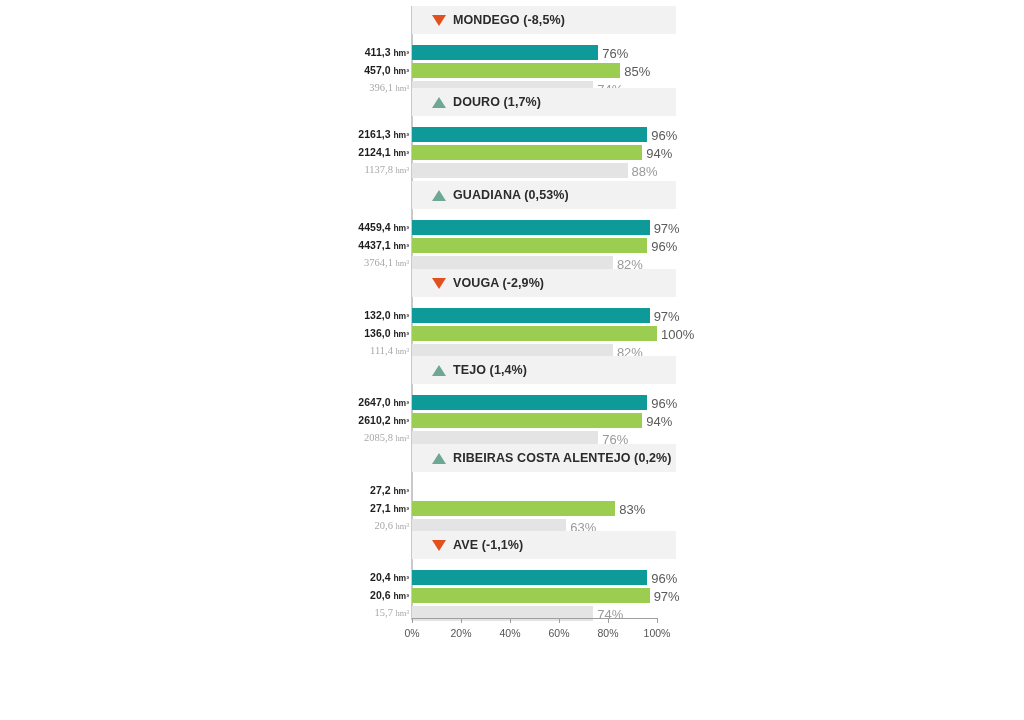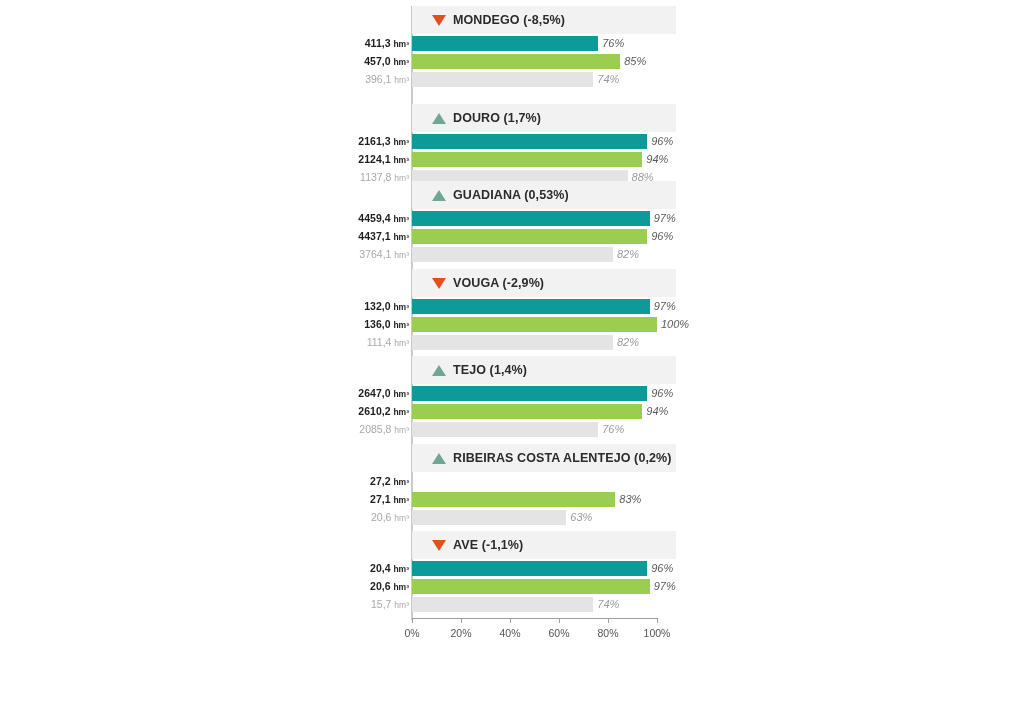--- a/index.html
+++ b/index.html
@@ -62,40 +62,41 @@
   }
   .group-title {
     font-size: 12.5px;
     font-weight: bold;
     color: #2b2b2b;
     letter-spacing: 0.1px;
   }
   
   .rows {
     position: relative;
-    margin-top: 2px;
+    margin-top: 11px;
   }
   .row {
     position: relative;
     height: 18px;
   }
   .vol {
     position: absolute;
     right: 267px;
     top: 1px;
     width: 120px;
     text-align: right;
     font-size: 10.5px;
     font-weight: bold;
     color: #1e1e1e;
     white-space: nowrap;
   }
   .vol.muted {
     color: #a8a8a8;
     font-weight: normal;
+    font-family: Liberation Serif, serif;
   }
   .vol .unit {
     font-size: 8.5px;
     font-weight: bold;
   }
   .vol.muted .unit { font-weight: normal; }
   .track {
     position: absolute;
     left: 72px;
     top: 0;
@@ -107,24 +108,23 @@
     left: 0;
     top: 0;
     height: 15px;
   }
   .bar.s0 { background: #0d9a98; }
   .bar.s1 { background: #9bcd51; }
   .bar.s2 { background: #e4e4e4; }
   .pct {
     position: absolute;
     top: 1px;
-    font-size: 11px;
+    font-size: 13px;
     color: #5a5a5a;
     white-space: nowrap;
-    font-style: italic;
   }
   .pct.muted { color: #9a9a9a; }
   
   #axis {
     position: absolute;
     left: 412px;
     top: 618px;
     width: 245px;
     height: 44px;
   }
@@ -217,21 +217,21 @@
           </div>
           <div class="row">
             <div class="vol muted"><span>396,1</span> <span class="unit">hm³</span></div>
             <div class="track">
               <div class="bar s2" style="width: 181.3px;"></div>
               <div class="pct muted" style="left: 185.3px;">74%</div>
             </div>
           </div>
         </div>
       </div>
-      <div class="group" style="top: 104px;">
+      <div class="group" style="top: 88px;">
         <div class="group-header">
           <div class="group-header-inner">
             <span class="tri up"></span>
             <span class="group-title">DOURO (1,7%)</span>
           </div>
         </div>
         <div class="rows">
           <div class="row">
             <div class="vol"><span>2161,3</span> <span class="unit">hm³</span></div>
             <div class="track">

